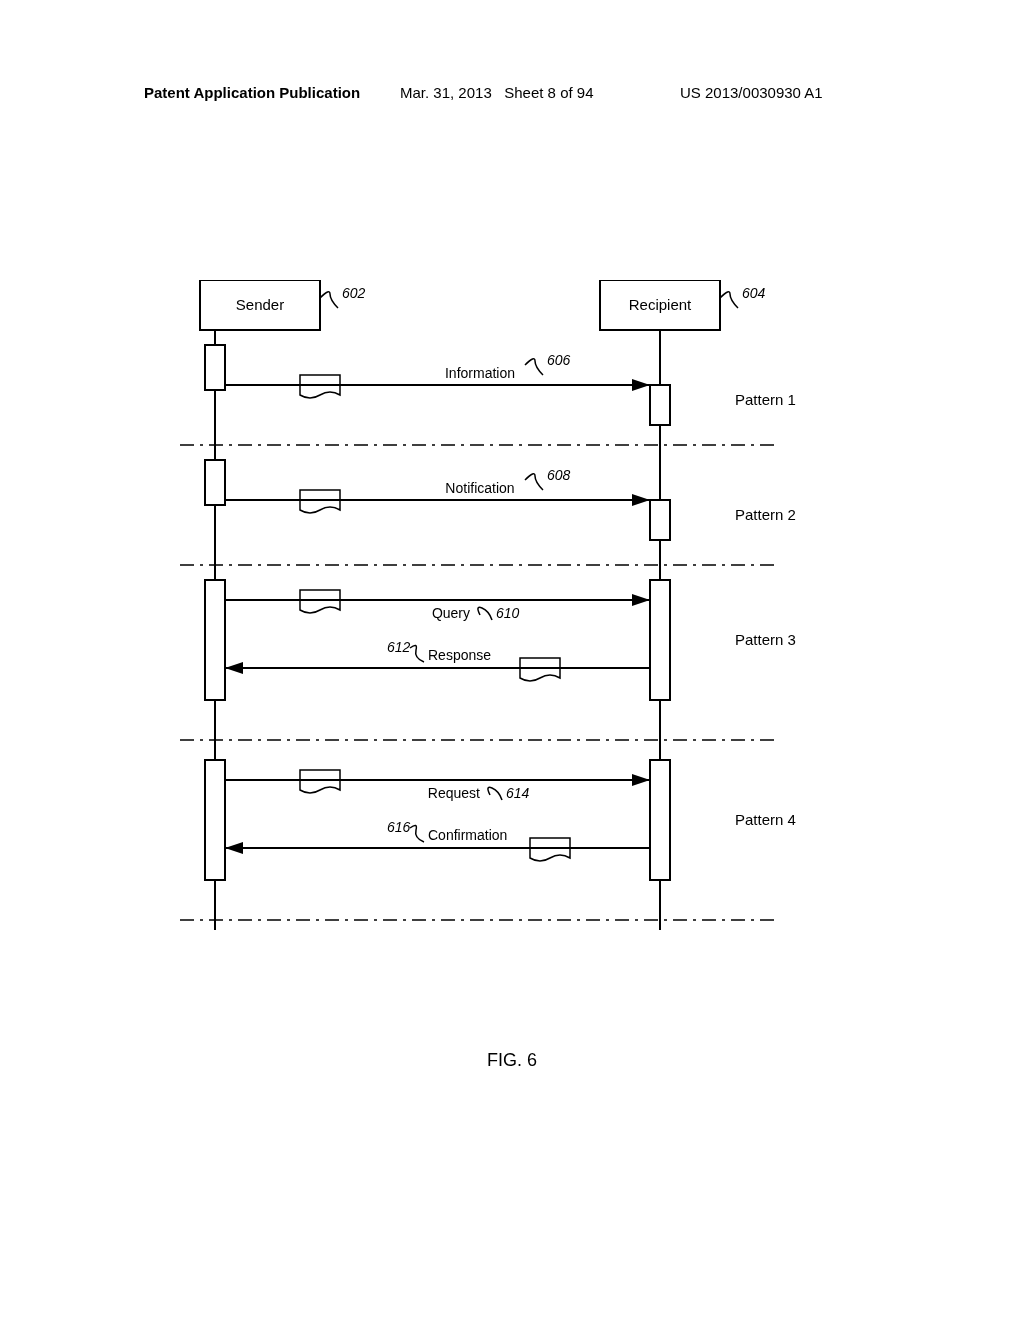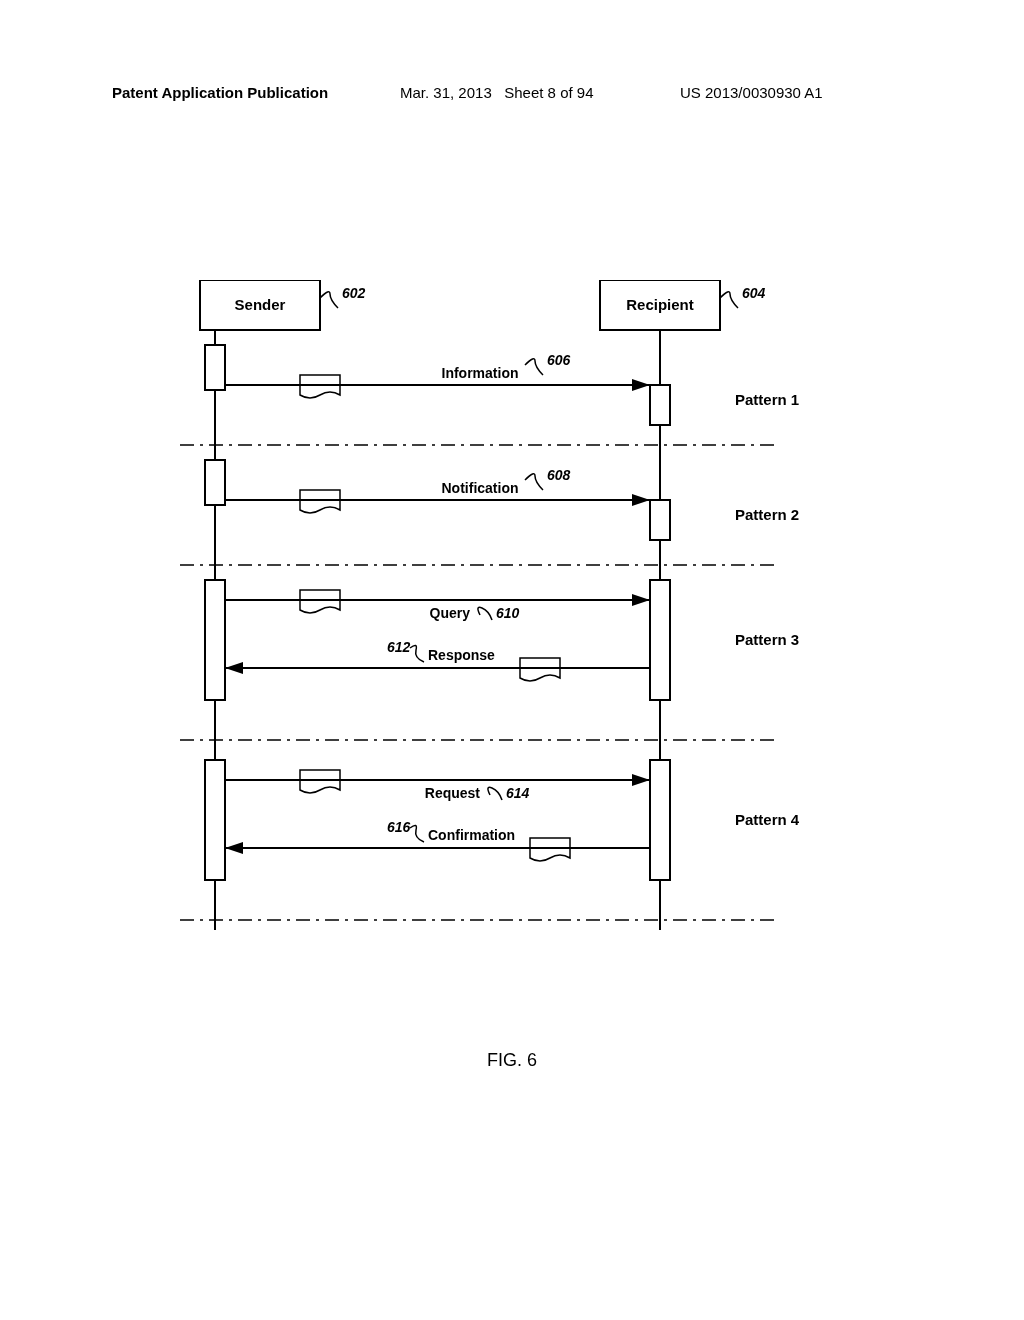--- a/index.html
+++ b/index.html
@@ -13,38 +13,37 @@
   }
   .header {
     position: absolute;
     top: 84px;
     left: 0;
     width: 1024px;
     font-size: 15px;
   }
   .header-left {
     position: absolute;
-    left: 112px;
+    left: 144px;
     font-weight: bold;
   }
   .header-mid {
     position: absolute;
     left: 400px;
   }
   .header-right {
     position: absolute;
     left: 680px;
   }
   .diagram {
     position: absolute;
     left: 180px;
     top: 280px;
     width: 700px;
     height: 660px;
-    font-weight: bold;
   }
   svg { display: block; }
   .fig-caption {
     position: absolute;
     top: 1050px;
     left: 0;
     width: 1024px;
     text-align: center;
     font-size: 18px;
   }

